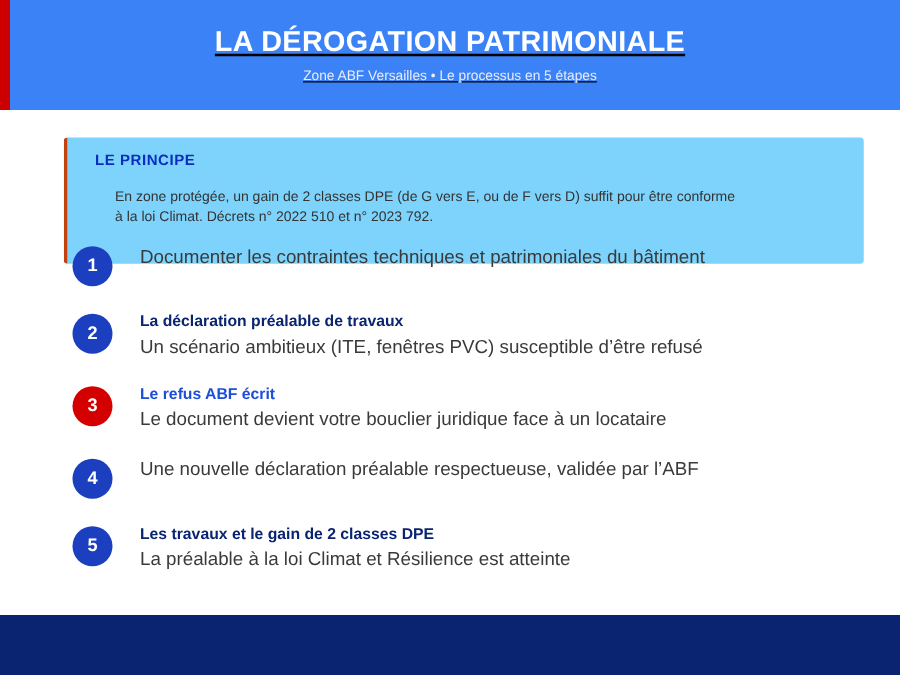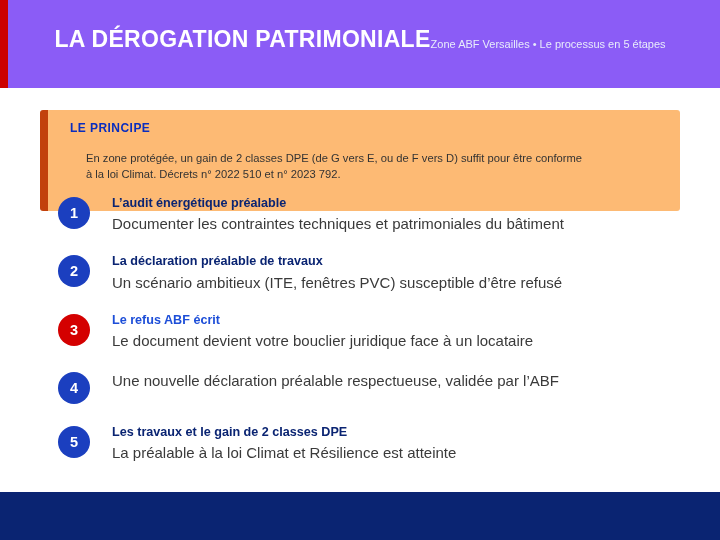--- a/index.html
+++ b/index.html
@@ -19,26 +19,27 @@
     height: 540px;
     background: #ffffff;
     display: flex;
     flex-direction: column;
   }
 
   
   .header {
     position: relative;
     height: 88px;
-    background: #8b5cf6;
-    display: flex;
-    flex-direction: row;
+    background: #3b82f6;
+    display: flex;
+    flex-direction: column;
     align-items: center;
     justify-content: center;
     flex: 0 0 auto;
+    text-decoration: underline;
   }
   .header-accent {
     position: absolute;
     left: 0;
     top: 0;
     bottom: 0;
     width: 8px;
     background: #cc0000;
   }
   .header-title {
@@ -62,27 +63,27 @@
   
   .content {
     flex: 1 1 auto;
     position: relative;
     padding: 0;
   }
 
   
   .principle {
     position: absolute;
-    left: 40px;
+    left: 51px;
     top: 22px;
     width: 640px;
     box-sizing: border-box;
-    background: #fdba74;
+    background: #7dd3fc;
     border-radius: 3px;
-    border-left: 8px solid #c2410c;
+    border-left: 3px solid #c2410c;
     padding: 11px 18px 12px 22px;
   }
   .principle-title {
     color: #0a2dbe;
     font-size: 12px;
     font-weight: bold;
     letter-spacing: 0.45px;
     margin: 0 0 7px 0;
   }
   .principle-text {
@@ -186,21 +187,20 @@
     <div class="principle">
       <div class="principle-title">LE PRINCIPE</div>
       <p class="principle-text">En zone protégée, un gain de 2 classes DPE (de G vers E, ou de F vers D) suffit pour être conforme à la loi Climat. Décrets n° 2022 510 et n° 2023 792.</p>
     </div>
 
     <div class="steps">
 
       <div class="step">
         <div class="step-badge">1</div>
         <div class="step-body">
-          <div class="step-title">L’audit énergétique préalable</div>
           <p class="step-desc">Documenter les contraintes techniques et patrimoniales du bâtiment</p>
         </div>
       </div>
 
       <div class="step">
         <div class="step-badge">2</div>
         <div class="step-body">
           <div class="step-title">La déclaration préalable de travaux</div>
           <p class="step-desc">Un scénario ambitieux (ITE, fenêtres PVC) susceptible d’être refusé</p>
         </div>

